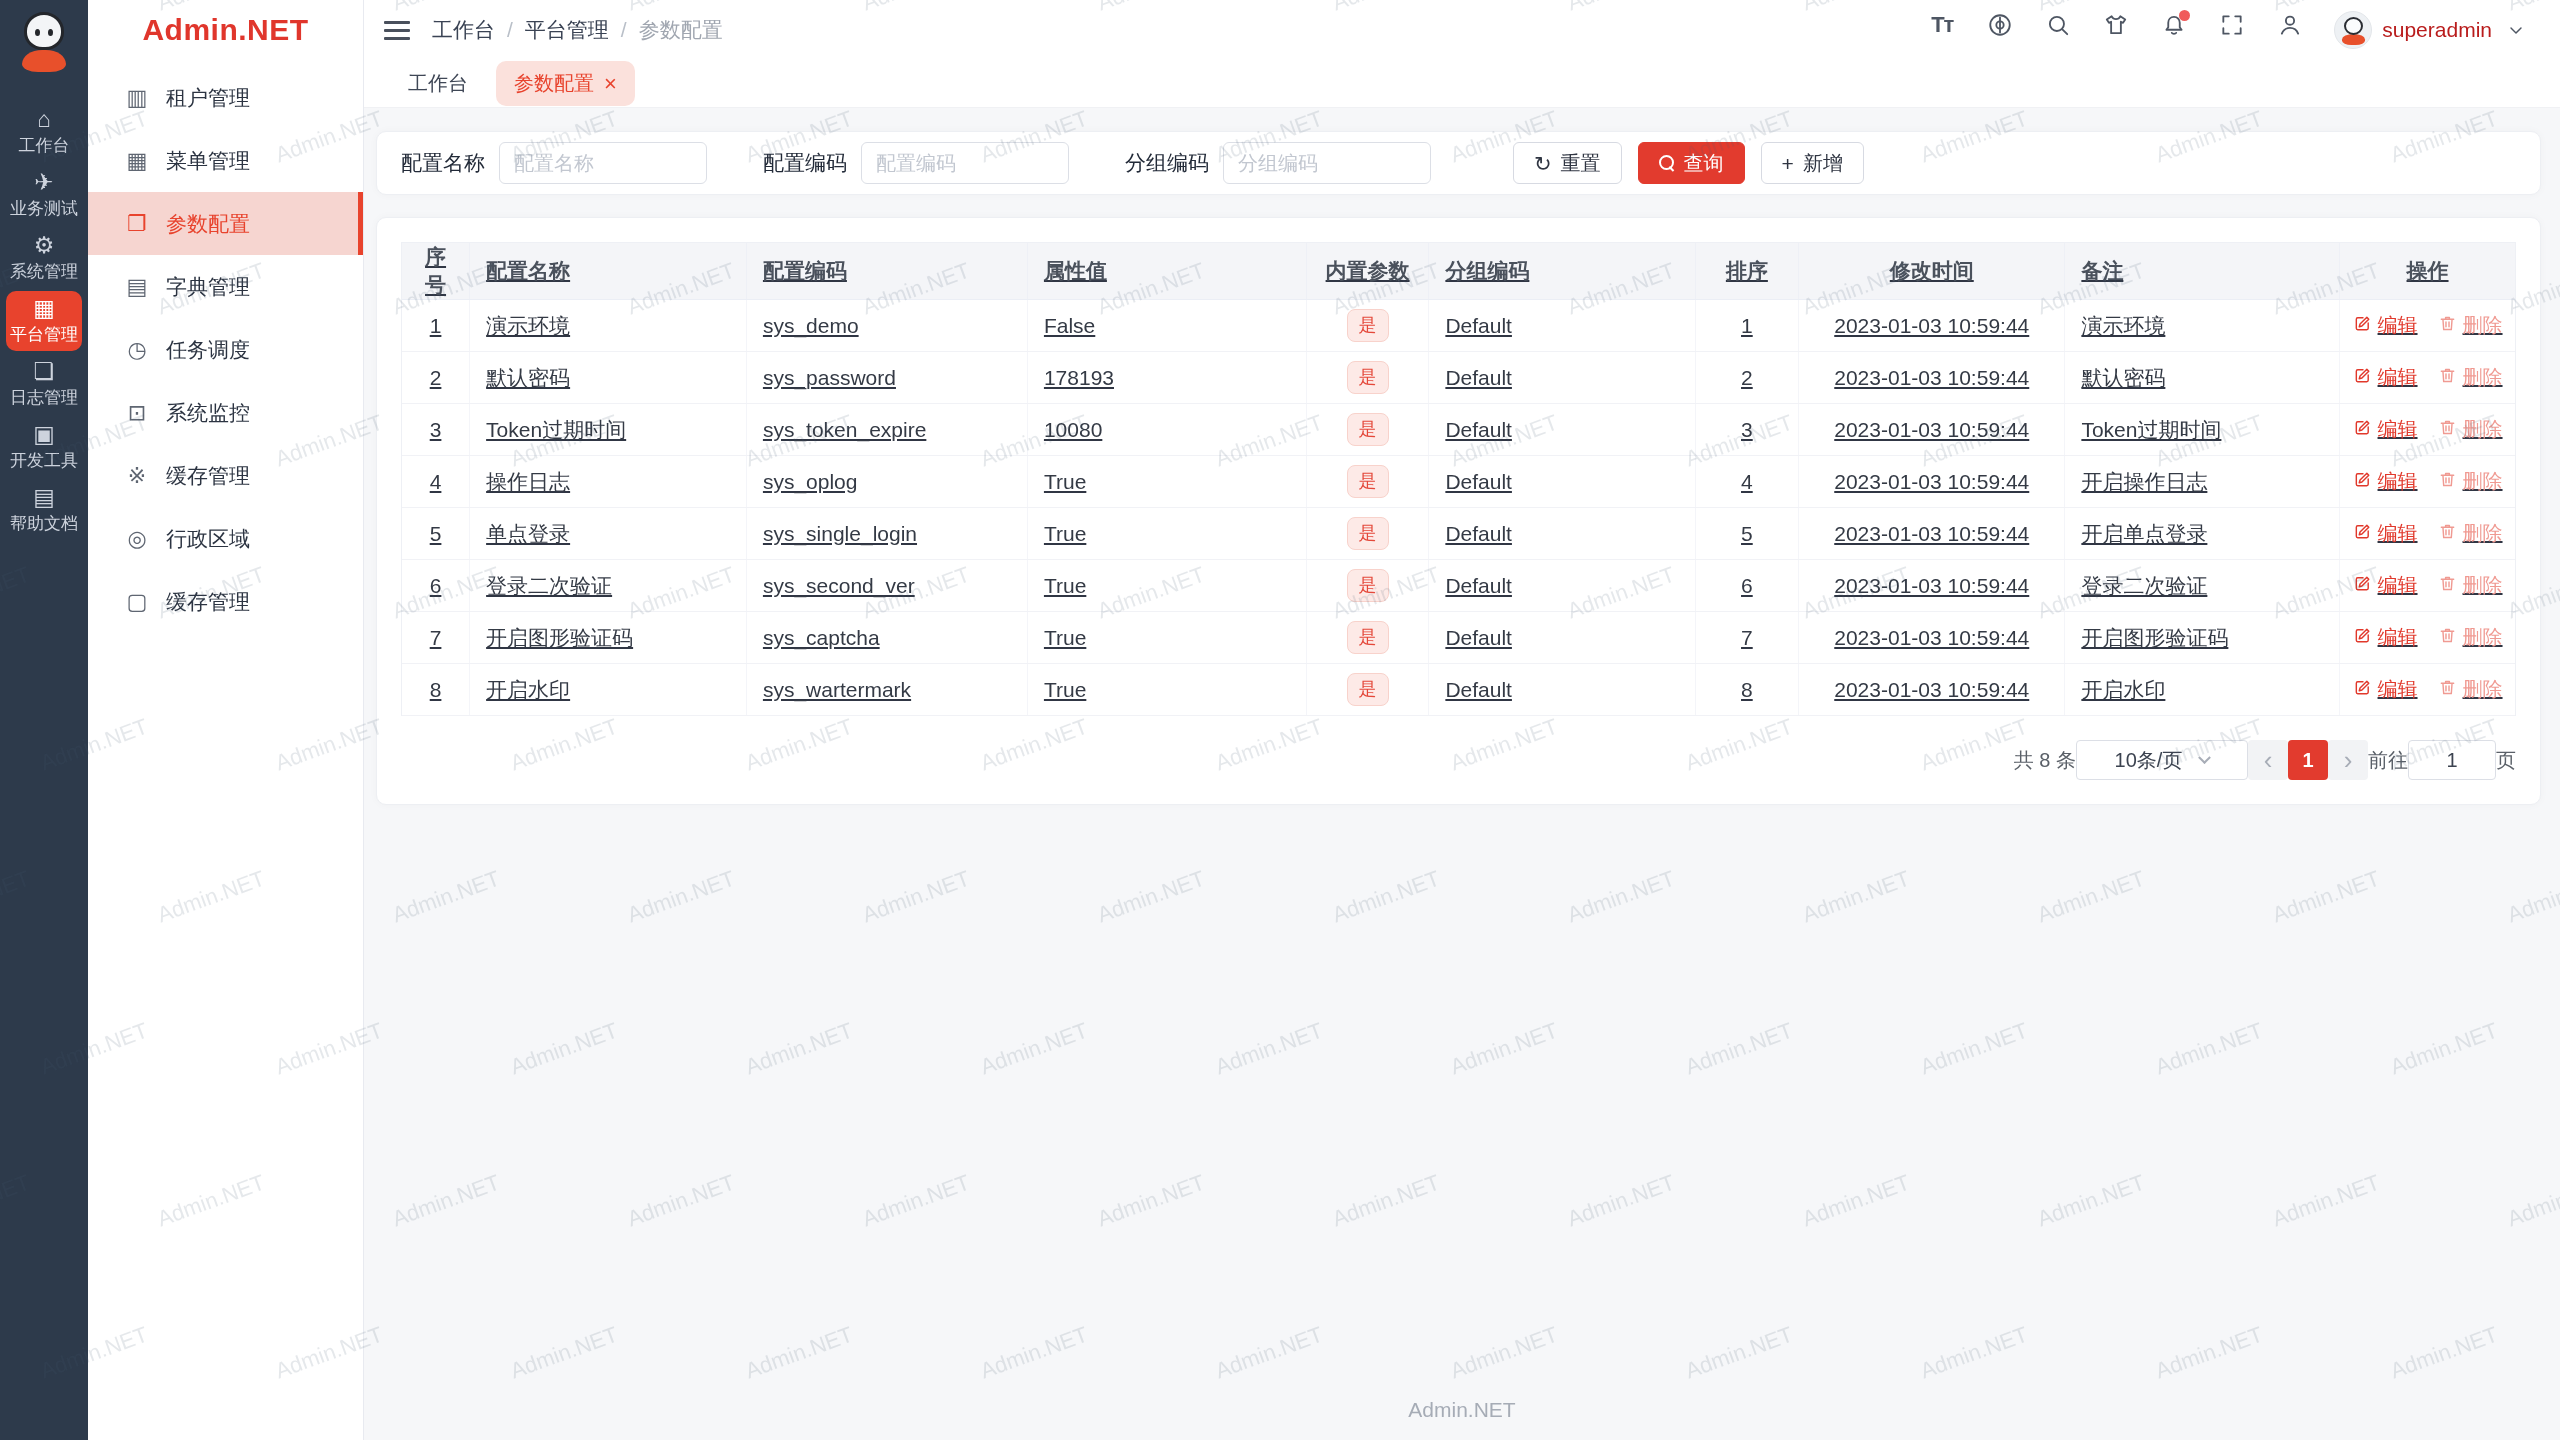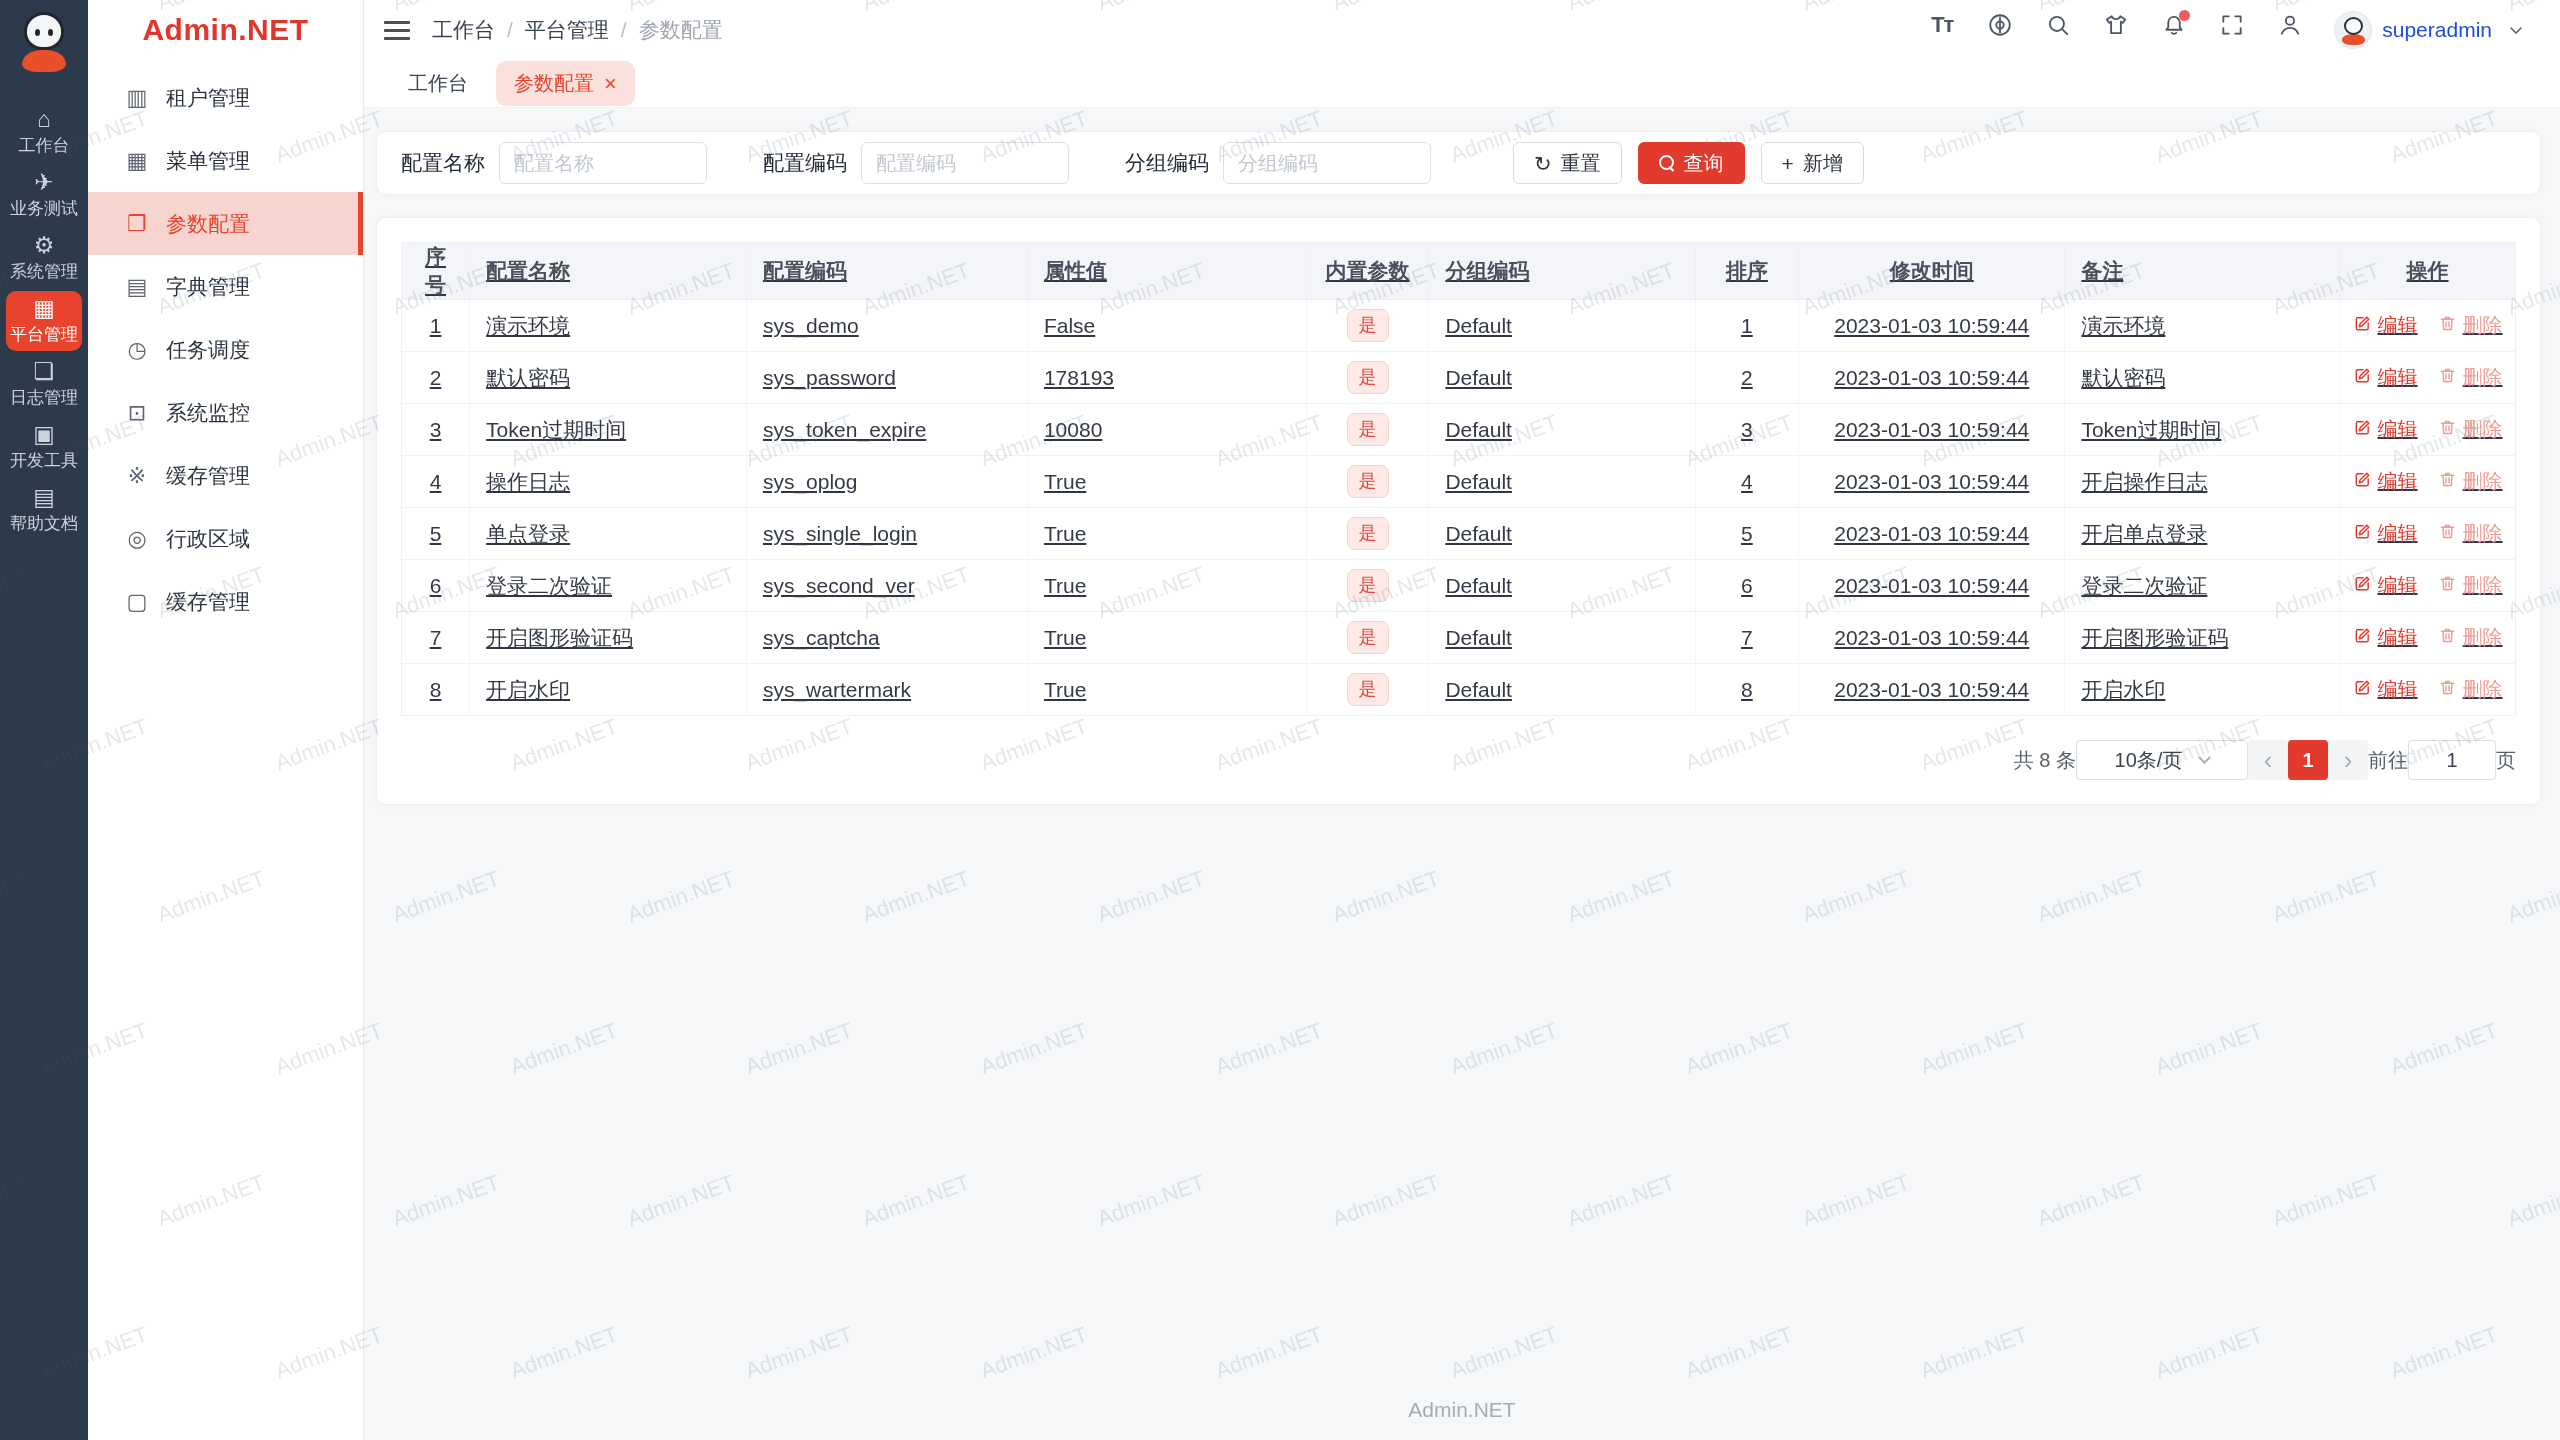--- a/index.html
+++ b/index.html
@@ -43,21 +43,21 @@
   .bc-sep { color:#b9bfc8; }
   .nav-right { display:flex; align-items:flex-start; gap:30px; color:#4e5663; }
   .tb-ico { width:28px; height:28px; display:inline-flex; align-items:center; justify-content:center; cursor:pointer; position:relative; }
   .tb-ico svg { width:26px; height:26px; stroke:#4e5663; fill:none; stroke-width:1.7; stroke-linecap:round; stroke-linejoin:round; }
   .tb-ico.fontsize { font-weight:bold; font-size:22px; letter-spacing:-1px; }
   .tb-ico .dot { position:absolute; top:-1px; right:-2px; width:11px; height:11px; border-radius:50%; background:#f05b5b; }
   .user-wrap { display:flex; align-items:center; gap:10px; cursor:pointer; }
   .avatar { width:38px; height:38px; border-radius:50%; background:#eef1f4; position:relative; overflow:hidden; border:1px solid #e3e6ea; }
   .a-head { position:absolute; left:9px; top:5px; width:19px; height:18px; background:#fbfcfd; border:2px solid #2a2d33; border-radius:50%; }
   .a-body { position:absolute; left:7px; bottom:3px; width:23px; height:11px; background:#e8502b; border-radius:50% 50% 40% 40%; }
-  .username { font-size:21px; color:#1d4ed8; }
+  .username { font-size:21px; color:#b91c1c; }
   .chev svg { width:20px; height:20px; }
 
   
   .tabsbar { height:48px; background:#fff; display:flex; align-items:center; padding-left:26px; gap:10px; border-bottom:1px solid #f0f1f4; }
   .tab { font-size:20px; color:#3f4756; padding:9px 18px; border-radius:10px; cursor:pointer; display:flex; align-items:center; gap:10px; }
   .tab.active { background:#fbe1dc; color:#e8432d; }
   .tab .tab-close { font-size:22px; line-height:1; color:#e8432d; cursor:pointer; }
 
   
   .content { flex:1; position:relative; padding:23px 19px 0 12px; background:#f6f7f9; overflow:hidden; }

